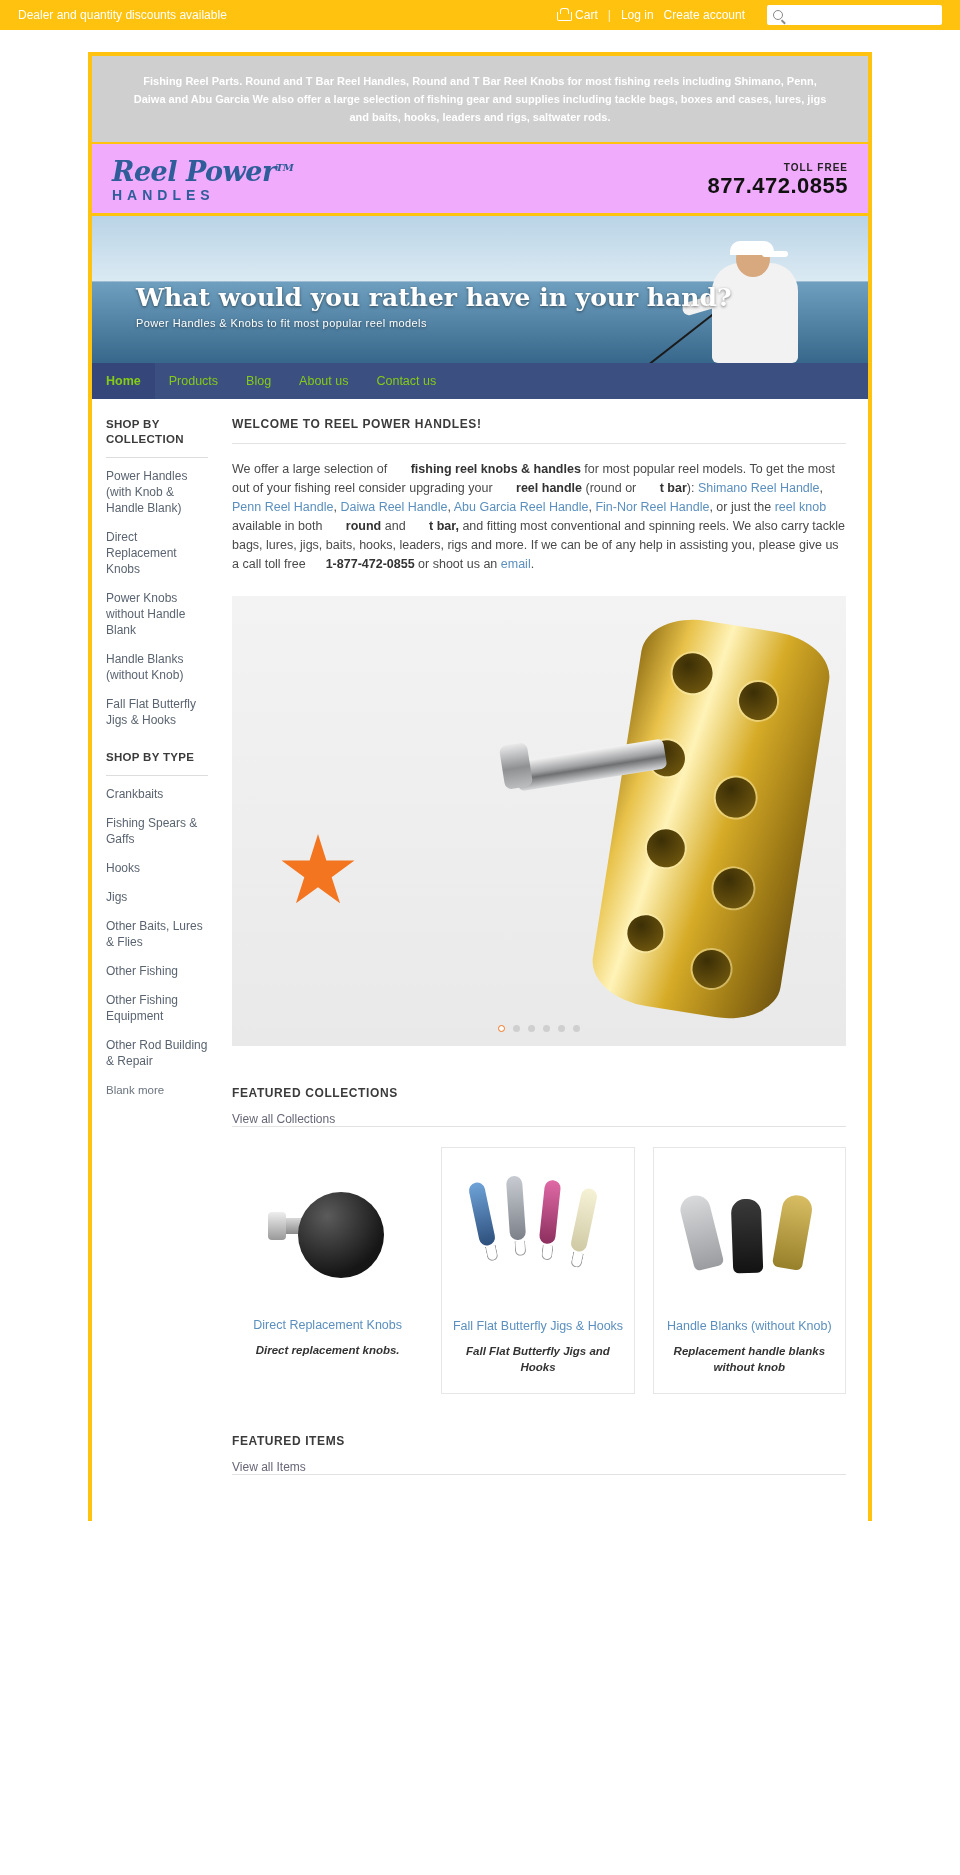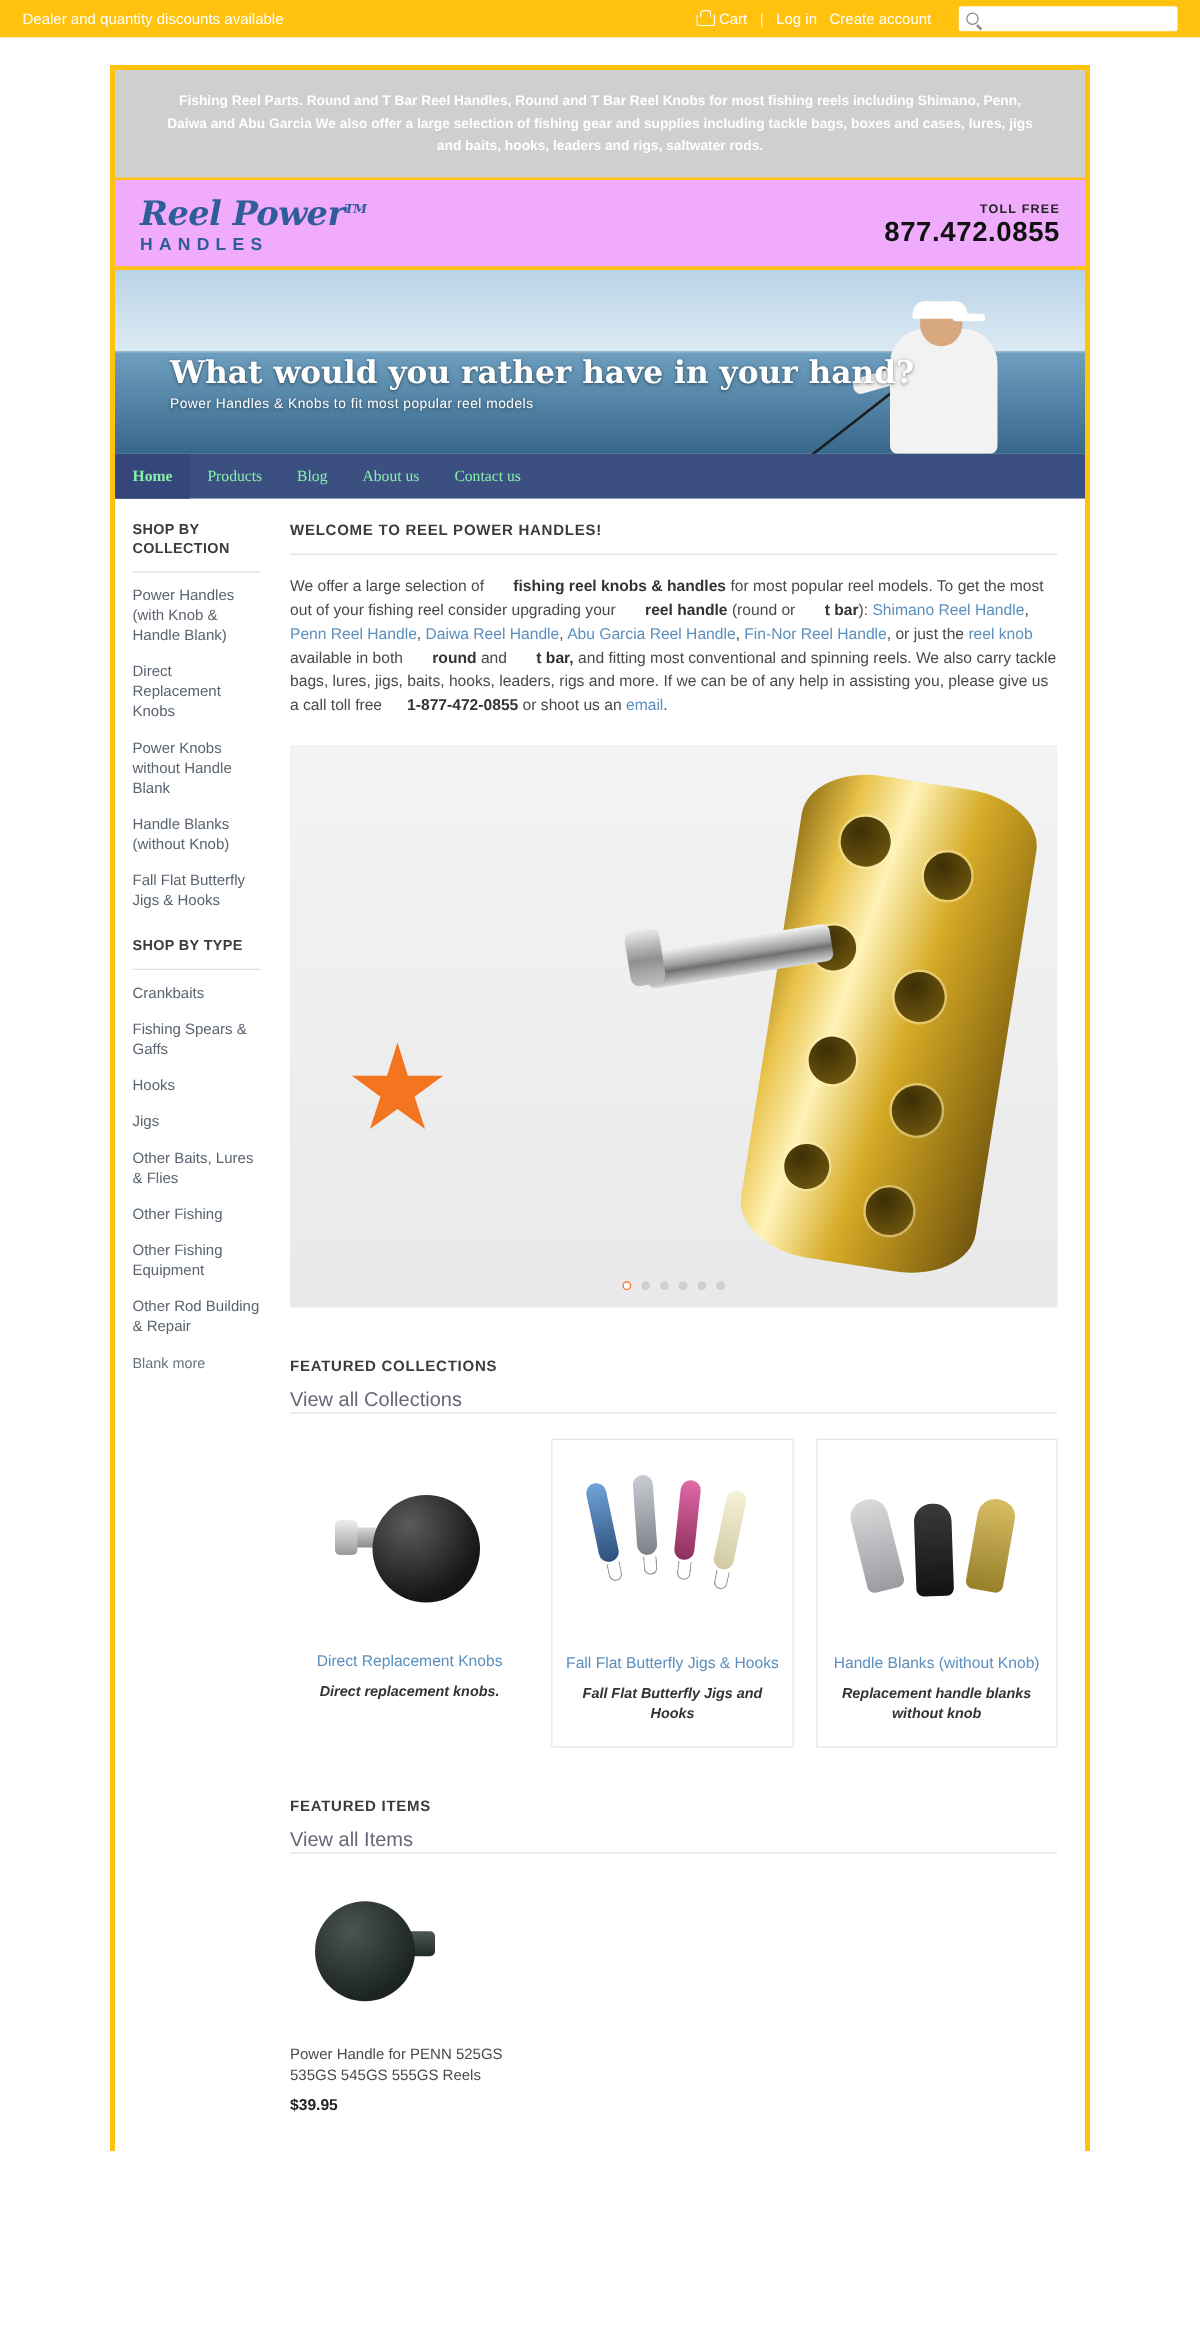--- a/index.html
+++ b/index.html
@@ -132,22 +132,22 @@
   .hero-text .h1 {
     font-family:"DejaVu Serif", serif; font-size:25px; font-weight:bold;
   }
   .hero-text .h2 { font-size:11px; margin-top:5px; letter-spacing:.4px; }
 
   
   .nav {
     background:#3b4f81; height:36px; display:flex; align-items:stretch;
   }
   .nav a {
-    color:#86efac; text-decoration:none; font-size:12.5px;
-    display:flex; align-items:center; padding:0 14px;font-family:Liberation Serif, serif;
+    color:#84cc16; text-decoration:none; font-size:12.5px;
+    display:flex; align-items:center; padding:0 14px;
   }
   .nav a.active { background:#35477a; font-weight:bold; }
 
   
   .content { display:flex; background:#fff; }
   .sidebar { width:130px; padding:18px 14px 30px 14px; }
   .sidebar h3 {
     font-size:11.5px; color:#3b3b3b; font-weight:bold; margin:0 0 10px 0;
     letter-spacing:.3px; line-height:15px;
   }
@@ -208,21 +208,21 @@
   .dots { position:absolute; bottom:14px; left:0; right:0; display:flex;
       justify-content:center; gap:8px; }
   .dots span { width:7px; height:7px; border-radius:50%; background:#cfcfcf;
       display:inline-block; }
   .dots span.active { background:#fff; border:1.5px solid #f4751f; }
 
   
   .section-head {
     display:flex; align-items:baseline; justify-content:space-between; margin-top:40px;flex-direction:column;
   }
-  .section-head .viewall { font-size:16px; color:#667; text-decoration:none; }
+  .section-head .viewall { font-size:12px; color:#667; text-decoration:none; }
   .cards { display:flex; gap:18px; margin-top:20px; }
   .card {
     flex:1; border:1px solid #e6e6e6; padding:16px 10px 18px 10px; text-align:center;
     background:#fff;
   }
   .card.noborder { border:none; }
   .card .thumb { height:140px; display:flex; align-items:center; justify-content:center; }
   .card .title { color:#5b8fbe; font-size:12.5px; line-height:17px; margin-top:14px; }
   .card .desc { color:#333; font-size:11.5px; font-weight:bold; line-height:16px; margin-top:8px;font-style:italic; }
 
@@ -423,29 +423,17 @@
             <div class="desc">Replacement handle blanks without knob</div>
           </div>
         </div>
 
         <div class="section-head">
           <h2>FEATURED ITEMS</h2>
           <a class="viewall" href="#">View all Items</a>
         </div>
         <div class="hr"></div>
 
-        <div class="items">
-          <div class="item">
-            <div class="thumb">
-              <div class="penn-knob">
-                <div class="penn-stem"></div>
-                <div class="penn-ball"></div>
-              </div>
-            </div>
-            <div class="name">Power Handle for PENN 525GS 535GS 545GS 555GS Reels</div>
-            <div class="price">$39.95</div>
-          </div>
-        </div>
 
       </div>
     </div>
   </div>
 </div>
 
 </body></html>

